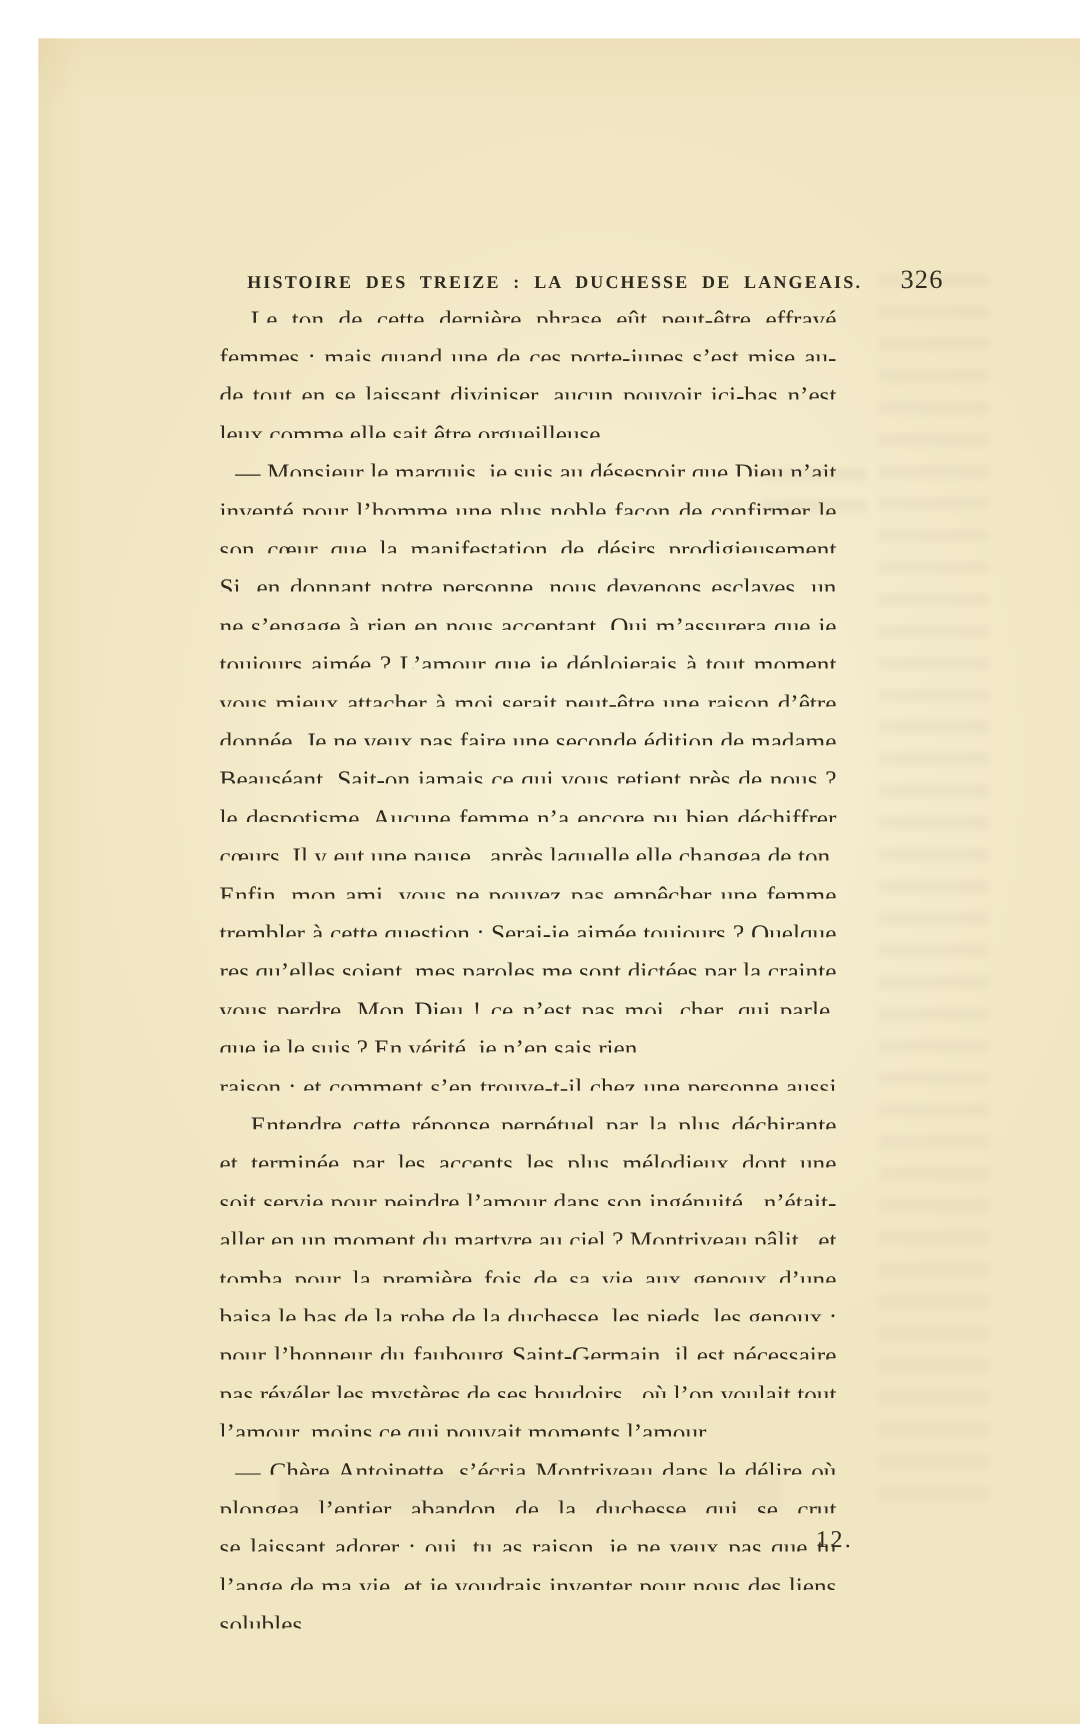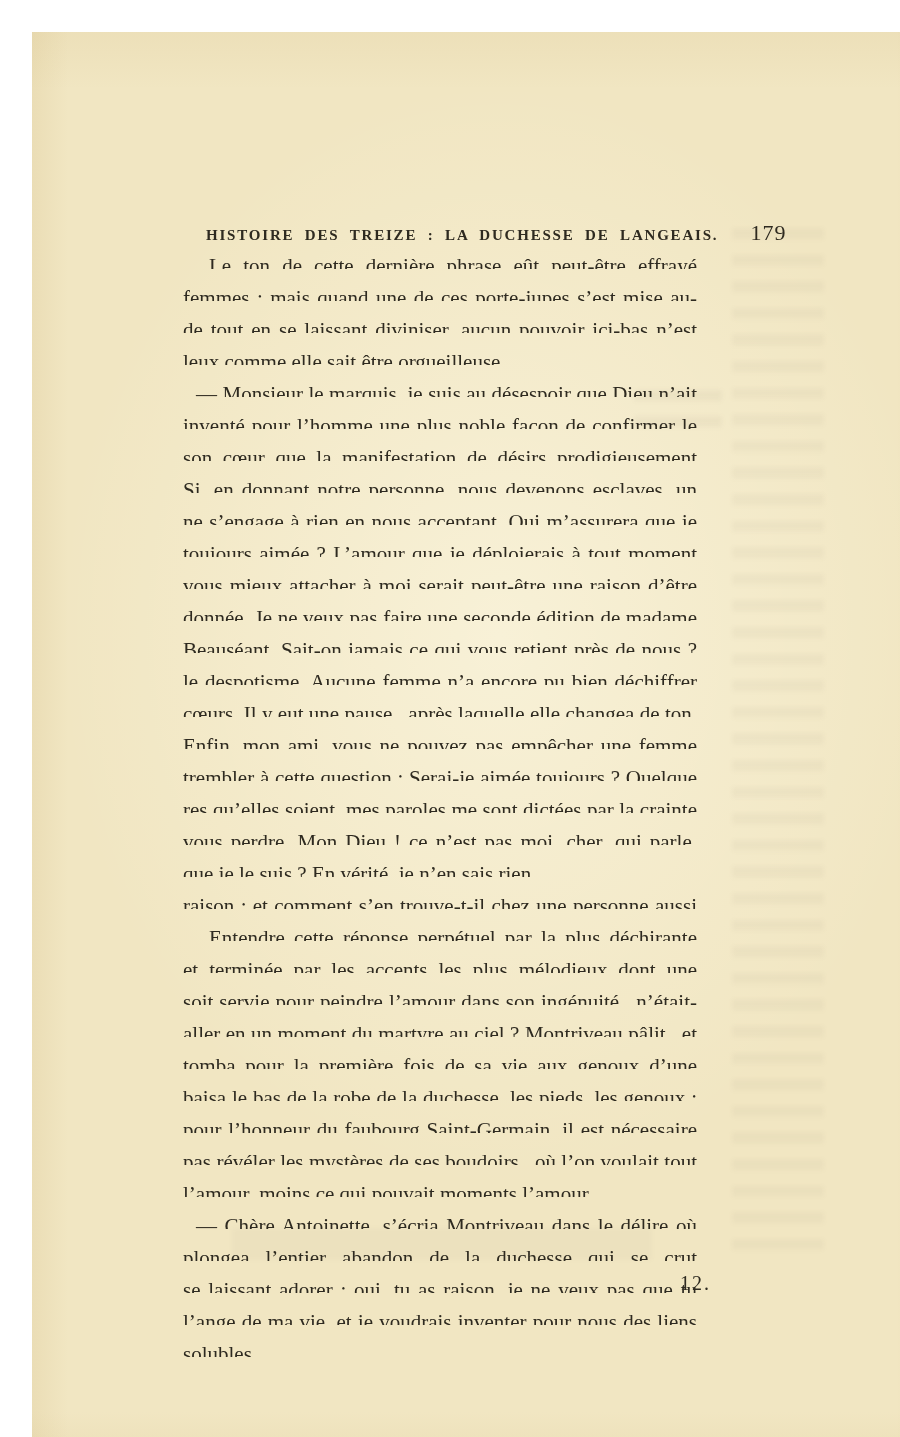--- a/index.html
+++ b/index.html
@@ -102,21 +102,21 @@
 <body>
 
 <div class="page">
 
   <div class="ghost ghost-right-column"></div>
   <div class="ghost ghost-under-header"></div>
   <div class="ghost ghost-bottom"></div>
 
   <div class="running-header">
     <span class="running-title">HISTOIRE DES TREIZE : LA DUCHESSE DE LANGEAIS.</span>
-    <span class="folio">179</span>
+    <span class="folio">326</span>
   </div>
 
   <div class="text-body">
       <div class="line indent-normal">Le ton de cette dernière phrase eût peut-être effrayé d’autres</div>
       <div class="line">femmes ; mais quand une de ces porte-jupes s’est mise au-dessus</div>
       <div class="line">de tout en se laissant diviniser, aucun pouvoir ici-bas n’est orgueil-</div>
       <div class="line para-end">leux comme elle sait être orgueilleuse.</div>
       <div class="line indent-dash">— Monsieur le marquis, je suis au désespoir que Dieu n’ait pas</div>
       <div class="line">inventé pour l’homme une plus noble façon de confirmer le don de</div>
       <div class="line">son cœur que la manifestation de désirs prodigieusement vulgaires.</div>

